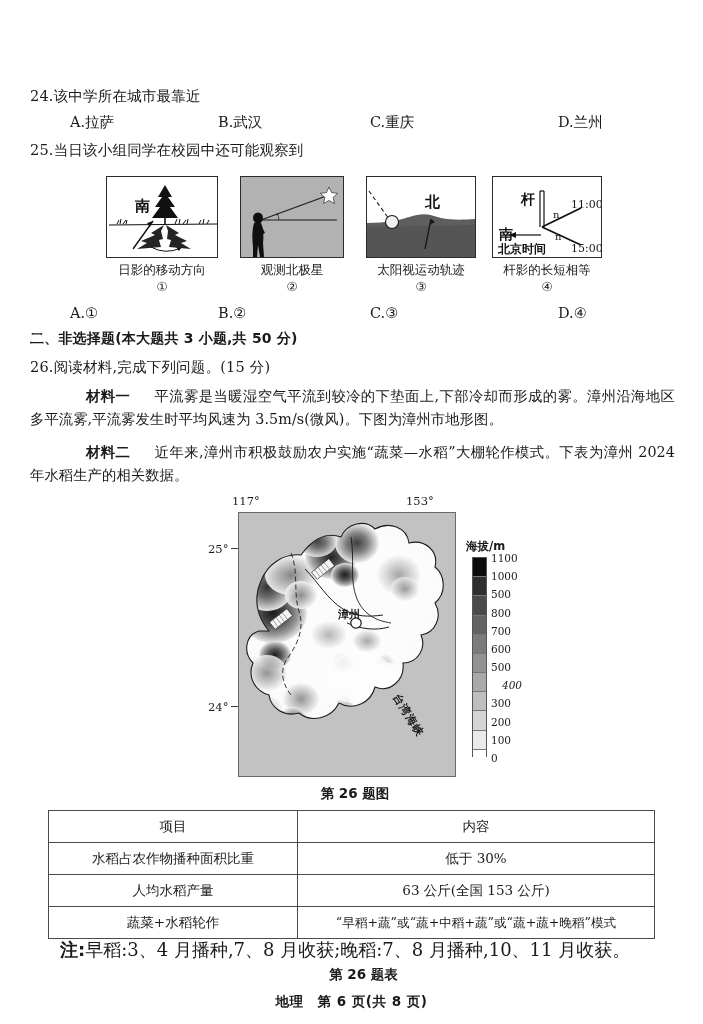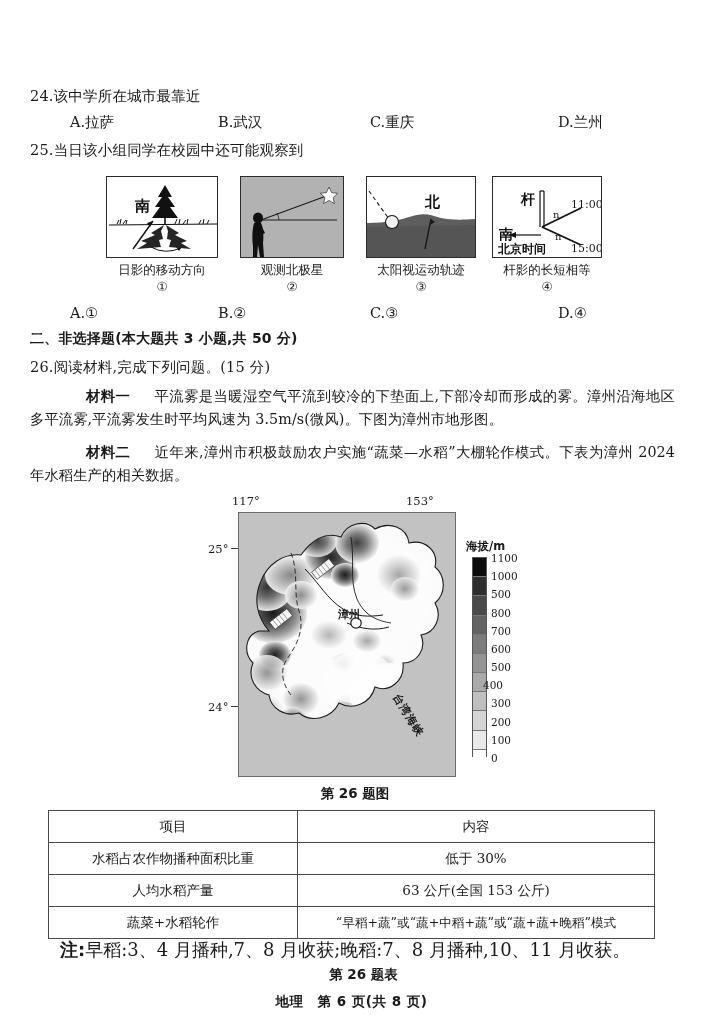--- a/index.html
+++ b/index.html
@@ -481,21 +481,21 @@
         <div class="legend-seg" style="height: 18.1818px; background: rgb(255, 255, 255); border-top: 0.5px solid rgb(119, 119, 119);"></div>
       </div>
     <div id="legend-labels">
         <div class="legend-val" style="left: 281px; top: 58px;">1100</div>
         <div class="legend-val" style="left: 281px; top: 76.1818px;">1000</div>
         <div class="legend-val" style="left: 281px; top: 94.3636px;">500</div>
         <div class="legend-val" style="left: 281px; top: 112.545px;">800</div>
         <div class="legend-val" style="left: 281px; top: 130.727px;">700</div>
         <div class="legend-val" style="left: 281px; top: 148.909px;">600</div>
         <div class="legend-val" style="left: 281px; top: 167.091px;">500</div>
-        <div class="legend-val" style="left: 273px; top: 185.273px;">400</div>
+        <div class="legend-val" style="left: 292px; top: 185.273px; font-style: italic;">400</div>
         <div class="legend-val" style="left: 281px; top: 203.455px;">300</div>
         <div class="legend-val" style="left: 281px; top: 221.636px;">200</div>
         <div class="legend-val" style="left: 281px; top: 239.818px;">100</div>
         <div class="legend-val" style="left: 281px; top: 258px;">0</div>
       </div>
 
     <div class="fig-cap" style="left:0px; top:290px;">第 26 题图</div>
   </div>
 
   <table class="data" id="data-table" style="left:48px; top:810px; width:607px;">

